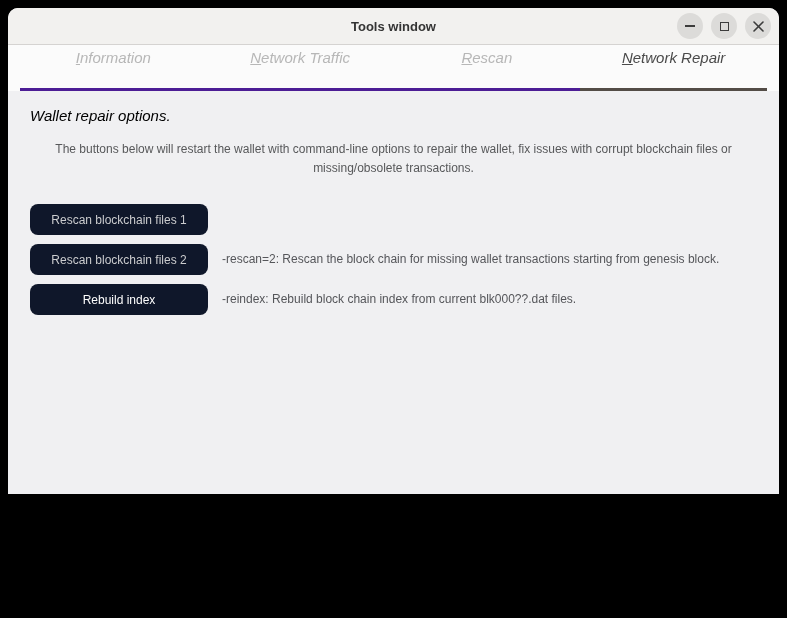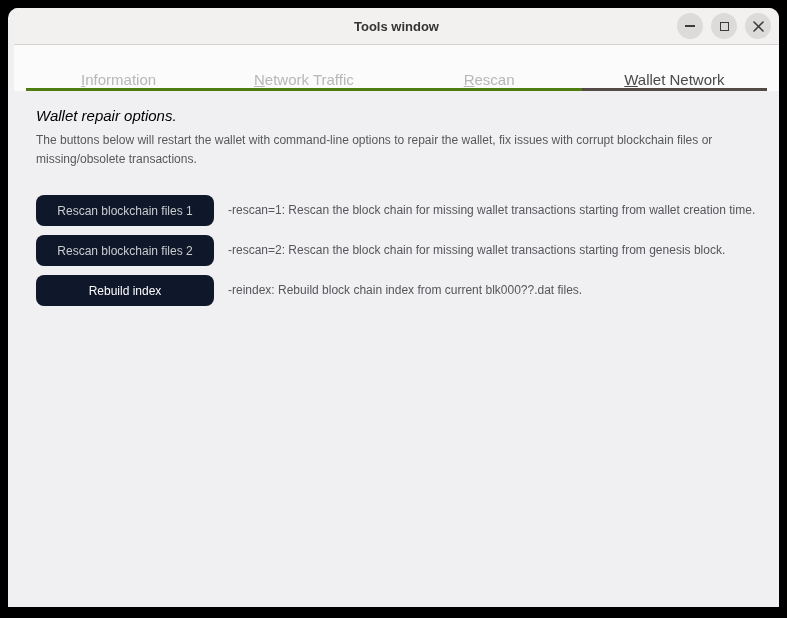--- a/index.html
+++ b/index.html
@@ -6,25 +6,24 @@
   html, body { width: 787px; height: 618px; }
   body {
     background: #000;
     position: relative;
     font-family: "Liberation Sans", sans-serif;
     overflow: hidden;
   }
   .window {
     position: absolute;
     left: 8px; top: 8px;
-    width: 771px; height: 599px;
+    width: 771px; height: 486px;
     background: #f0f0f2;
     border-radius: 10px 10px 0 0;
     overflow: hidden;
-    padding-left: 6px;
   }
   
   .titlebar {
     height: 37px;
     background: #f2f1ef;
     border-bottom: 1px solid #d5d3d1;
     display: flex;
     align-items: center;
     justify-content: center;
     position: relative;
@@ -59,50 +58,52 @@
   
   .tabbar {
     height: 46px;
     background: #fbfbfb;
     padding: 0 12px;
     display: flex;
   }
   .tab {
     flex: 1;
     display: flex;
-    align-items: flex-end;
+    align-items: flex-start;
     justify-content: center;
     padding-top: 4px;
-    border-bottom: 3px solid #4d7c0f;
+    border-bottom: 3px solid #4c1d95;
     color: #b7b7b7;
     font-size: 15px;
     cursor: pointer;
+    font-style: italic;
   }
   .tab-label { display: block; }
   .tab-label::first-letter { text-decoration: underline; }
   .tab.active {
     color: #4a4a4a;
     border-bottom-color: #534c46;
   }
   
   .content {
     padding: 16px 22px 0 22px;
   }
   .heading {
     font-size: 15px;
     font-weight: normal;
     color: #000000;
     font-style: italic;
   }
   .intro {
-    margin-top: 7px;
+    margin-top: 16px;
     font-size: 12px;
     line-height: 1.6;
     color: #57585a;
     max-width: 730px;
+    text-align: center;
   }
   .rows { margin-top: 26px; }
   .row {
     display: flex;
     align-items: center;
     margin-bottom: 9px;
   }
   .btn {
     width: 178px;
     min-height: 31px;
@@ -156,33 +157,32 @@
     <div class="tab">
       <span class="tab-label">Information</span>
     </div>
     <div class="tab">
       <span class="tab-label">Network Traffic</span>
     </div>
     <div class="tab">
       <span class="tab-label">Rescan</span>
     </div>
     <div class="tab active">
-      <span class="tab-label">Wallet Network</span>
+      <span class="tab-label">Network Repair</span>
     </div>
   </div>
 
   <div class="content">
     <div class="heading">Wallet repair options.</div>
     <p class="intro">The buttons below will restart the wallet with command-line options to repair the wallet, fix issues with corrupt blockchain files or missing/obsolete transactions.</p>
 
     <div class="rows">
 
       <div class="row">
         <button class="btn disabled" disabled="">Rescan blockchain files 1</button>
-        <div class="row-desc">-rescan=1: Rescan the block chain for missing wallet transactions starting from wallet creation time.</div>
       </div>
 
       <div class="row">
         <button class="btn disabled" disabled="">Rescan blockchain files 2</button>
         <div class="row-desc">-rescan=2: Rescan the block chain for missing wallet transactions starting from genesis block.</div>
       </div>
 
       <div class="row">
         <button class="btn primary">Rebuild index</button>
         <div class="row-desc">-reindex: Rebuild block chain index from current blk000??.dat files.</div>

